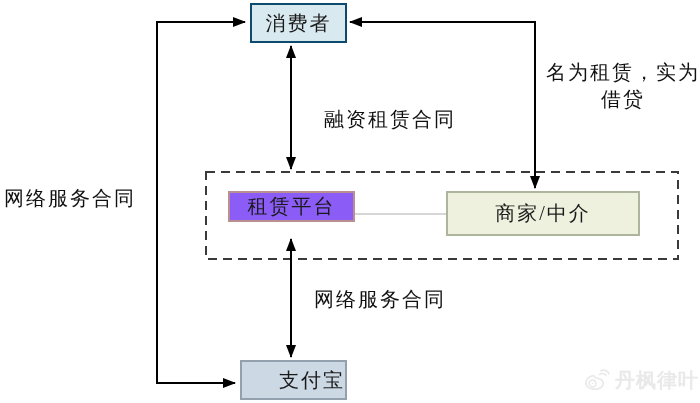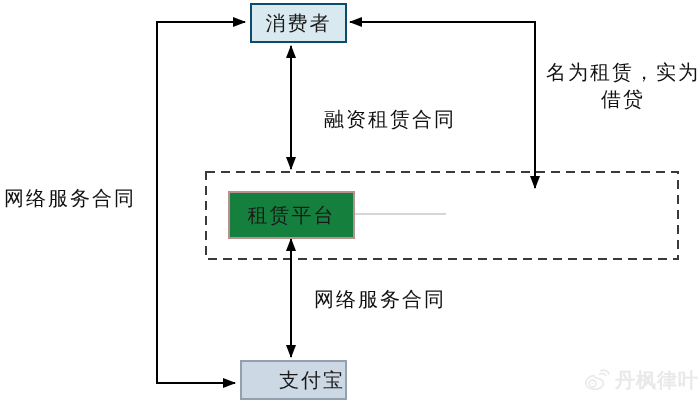--- a/index.html
+++ b/index.html
@@ -12,22 +12,22 @@
   }
   .canvas svg.wires{position:absolute;left:0;top:0;}
   .node{
     position:absolute;
     display:flex;align-items:center;justify-content:center;
     font-size:20px;letter-spacing:2px;color:#1a1a1a;
     box-sizing:border-box;
   }
   .node-consumer{left:250px;top:3px;width:97px;height:40px;
     background:#d9e9f0;border:2px solid #0c4a6e;}
-  .node-platform{left:228px;top:191px;width:127px;height:48px;
-    background:#15803d;border:2px solid #b98f8f;}
+  .node-platform{left:228px;top:191px;width:127px;height:31px;
+    background:#8b5cf6;border:2px solid #b98f8f;}
   .node-merchant{left:446px;top:191px;width:194px;height:45px;
     background:#edf1de;border:2px solid #adb59d;}
   .node-alipay{left:240px;top:360px;width:107px;height:40px;
     background:#ccd8e4;border:2px solid #93a0ad;justify-content:flex-end;}
   .edge-label{
     position:absolute;color:#111;font-size:20px;
     letter-spacing:2px;text-align:center;line-height:27px;
   }
   .lbl-finance{left:310px;top:106px;width:160px;}
   .lbl-net-left{left:0px;top:185px;width:140px;}
@@ -68,20 +68,23 @@
   </svg>
 
   <div class="node node-consumer">
     <span>消费者</span>
   </div>
 
   <div class="node node-platform">
     <span>租赁平台</span>
   </div>
 
+  <div class="node node-merchant">
+    <span>商家/中介</span>
+  </div>
 
   <div class="node node-alipay">
     <span>支付宝</span>
   </div>
 
   <div class="edge-label lbl-finance">融资租赁合同</div>
 
   <div class="edge-label lbl-net-left">网络服务合同</div>
 
   <div class="edge-label lbl-net-bottom">网络服务合同</div>

